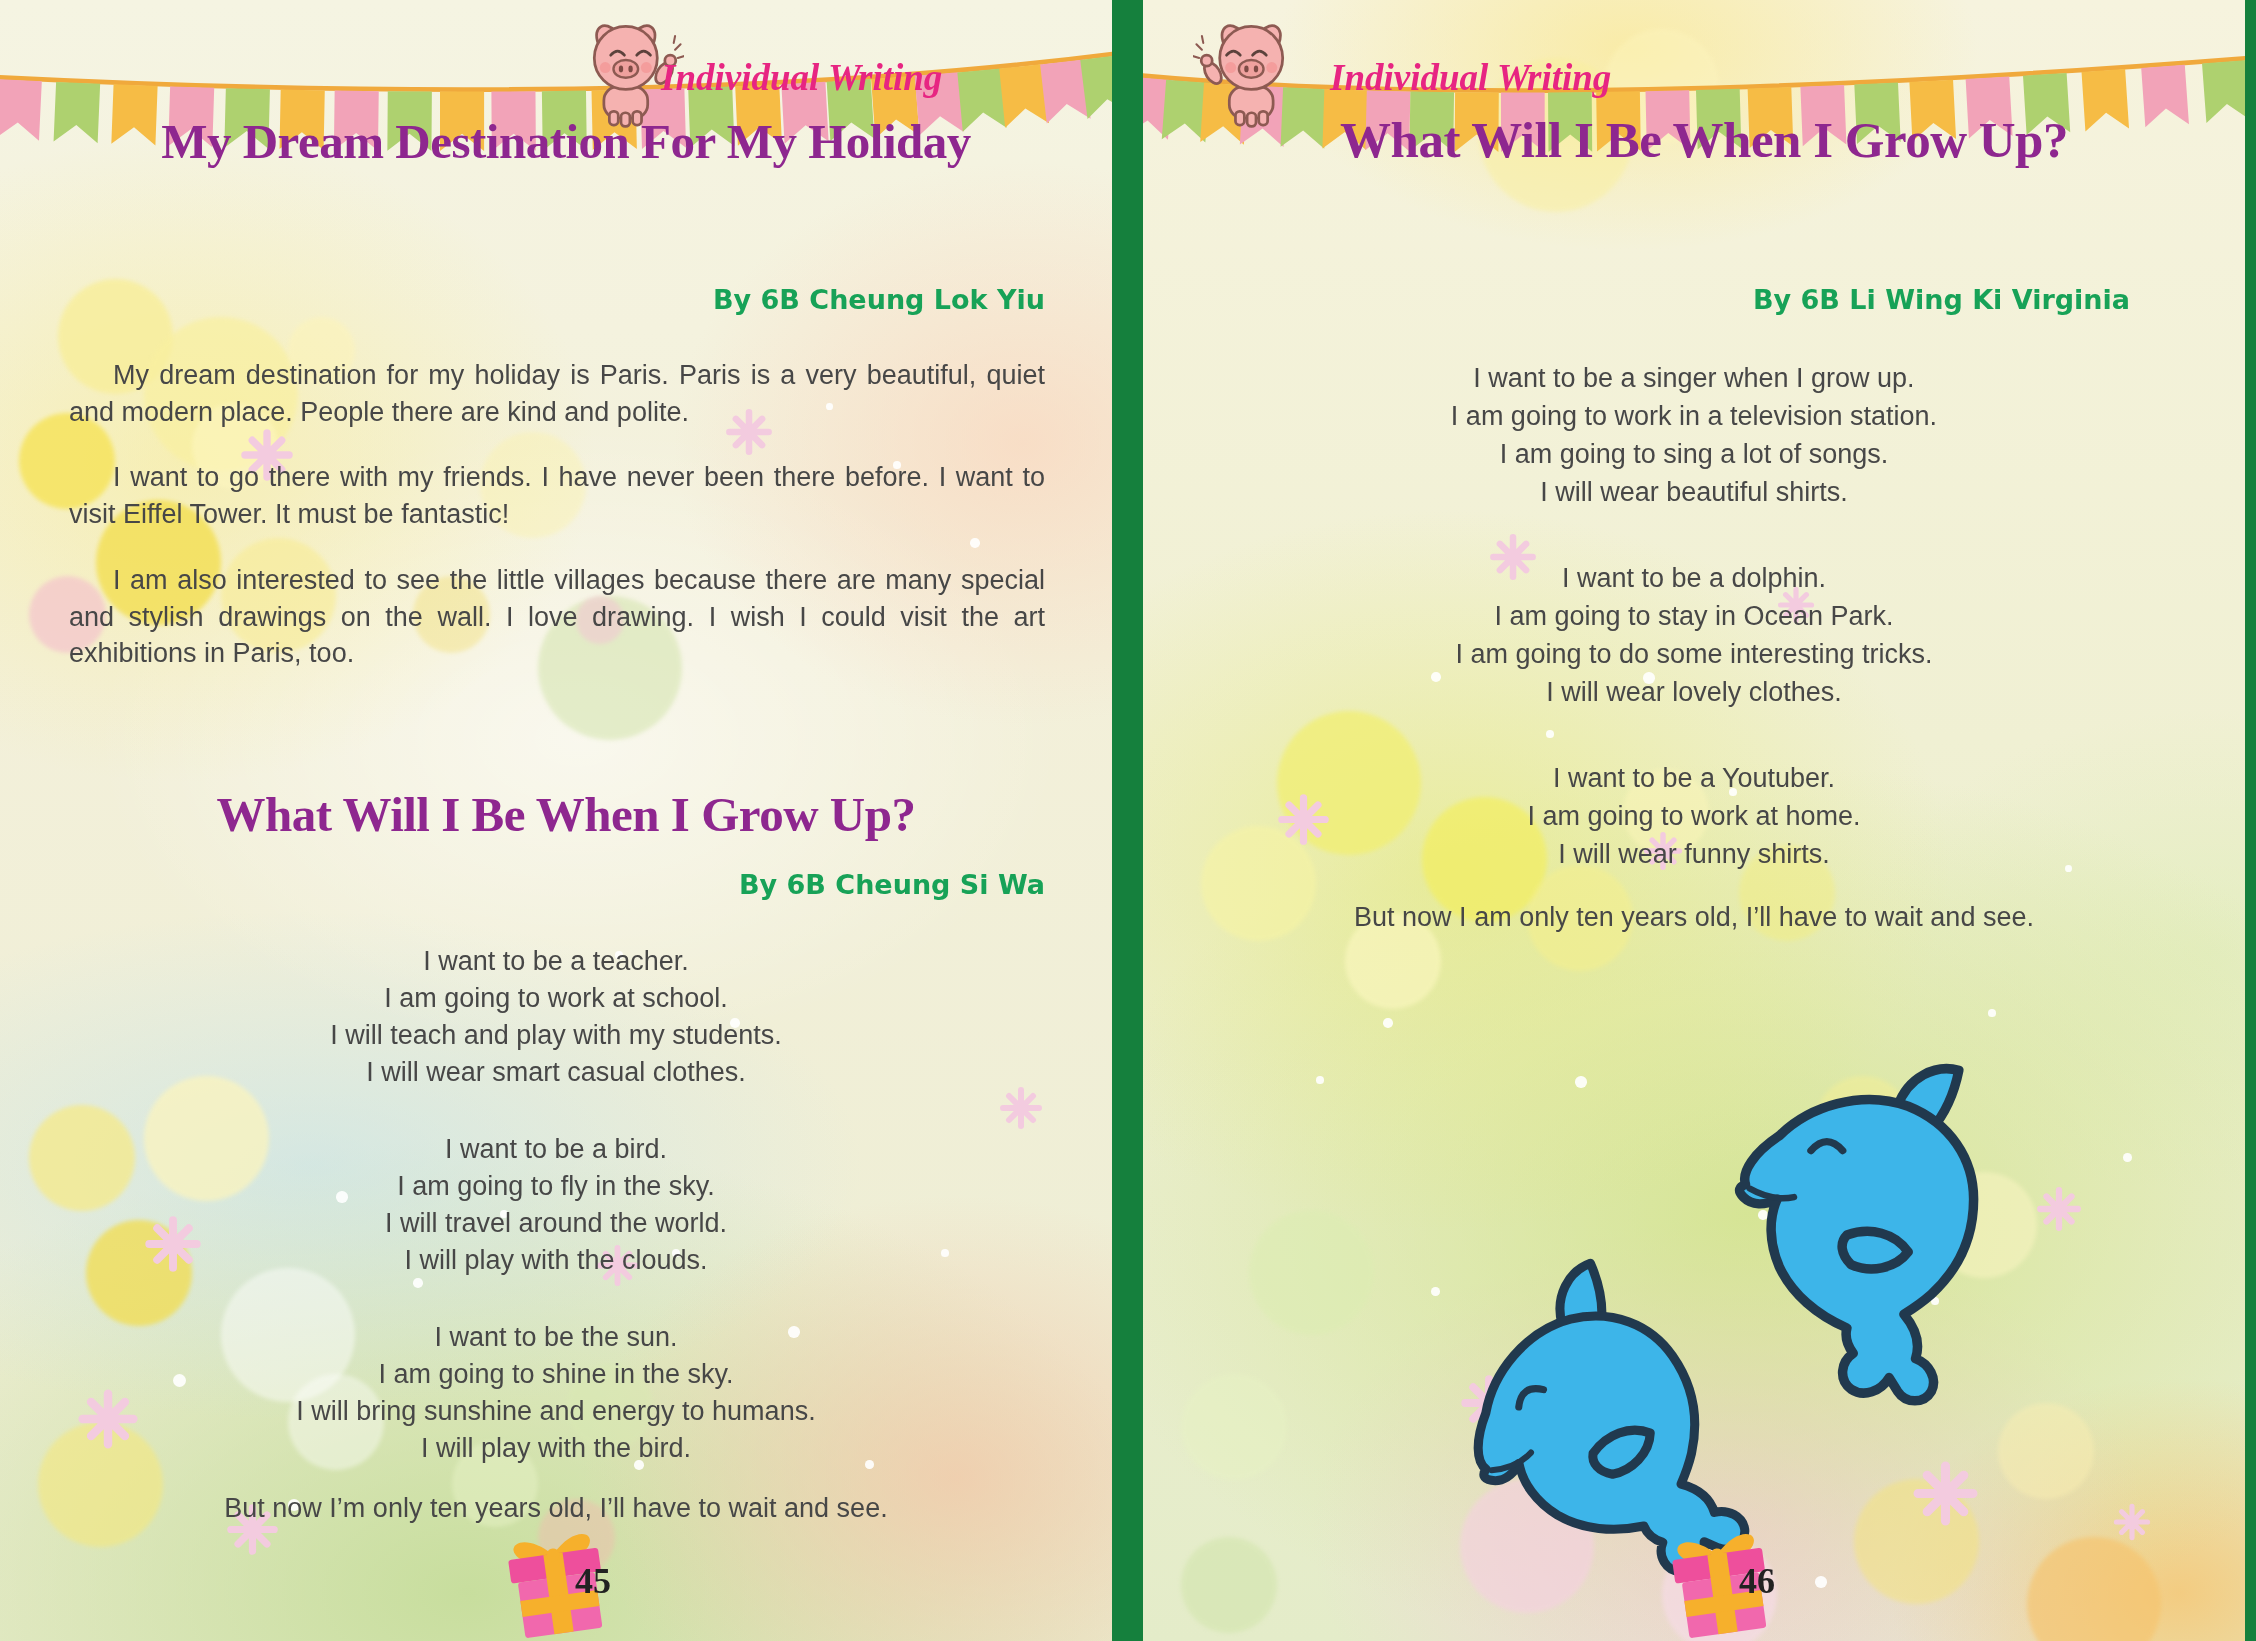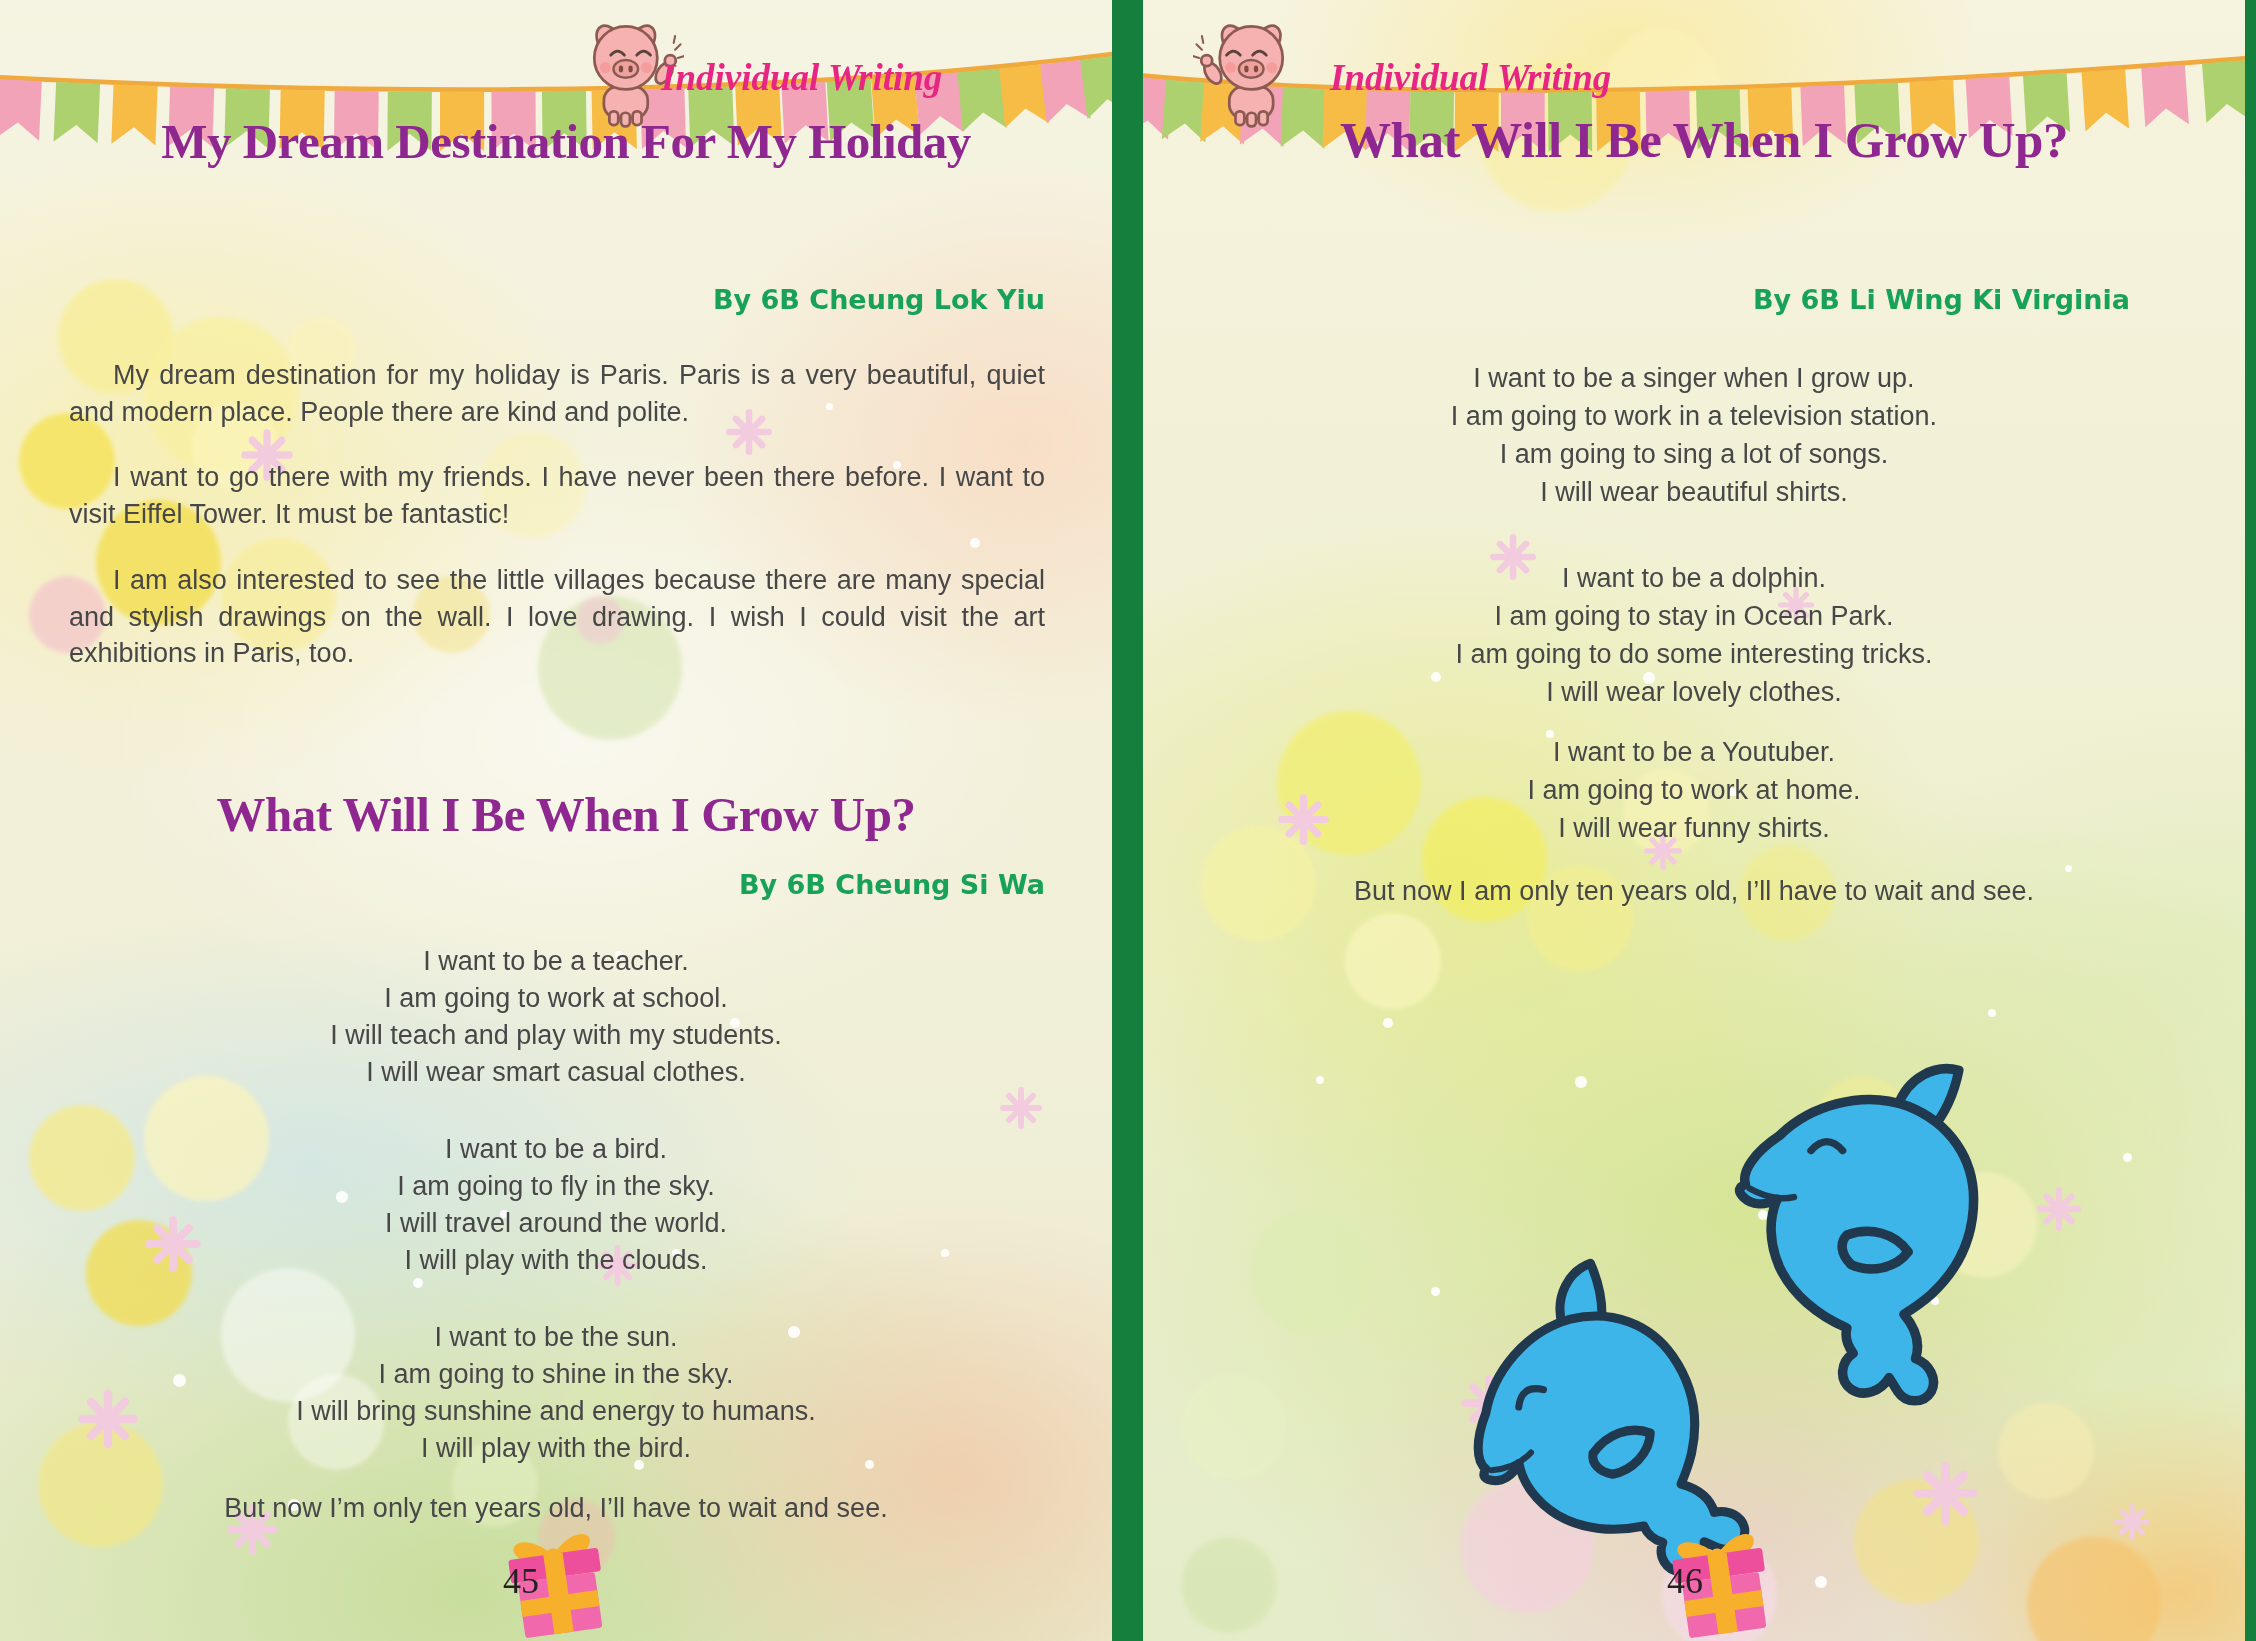--- a/index.html
+++ b/index.html
@@ -43,22 +43,22 @@
     text-indent:44px;margin:0 0 29px 0;font-family:"Liberation Sans",sans-serif;}
   .poem{position:absolute;left:0;right:0;z-index:2;text-align:center;}
   .poem-line{font-size:27px;color:#474747;font-family:"Liberation Sans",sans-serif;}
   .pl38 .poem-line{line-height:37px;}
   .pl40 .poem-line{line-height:38px;}
   .stanza{margin:0 0 42px 0;}
   .closing-line{font-size:27px;color:#474747;margin-top:0;}
   .dolphins{position:absolute;z-index:1;}
   .gift{position:absolute;width:108px;height:124px;z-index:2;}
   .gift svg{position:absolute;inset:0;width:100%;height:100%;}
-  .page-num{position:absolute;left:0;right:0;top:42px;text-align:left;
-    font-family:"Liberation Serif",serif;font-weight:400;font-size:36px;color:#222222;}
+  .page-num{position:absolute;left:0;right:0;top:42px;text-align:right;
+    font-family:"Liberation Serif",serif;font-weight:700;font-size:36px;color:#222222;}
 </style>
 </head>
 <body>
 
 <svg width="0" height="0" style="position:absolute" aria-hidden="true">
   <defs>
     <g id="pig-shape">
       <g fill="#f5b2b0" stroke="#8d5a52" stroke-width="4" stroke-linejoin="round" stroke-linecap="round">
         <path d="M40 42 C 30 16, 50 6, 66 24 L 62 44 Z"></path>
         <path d="M120 42 C 130 16, 110 6, 94 24 L 98 44 Z"></path>
@@ -437,21 +437,21 @@
     <div class="article-title" style="top:111px;font-size:51px;">What Will I Be When I Grow Up?</div>
     <div class="byline" style="top:284px;right:115px;">By 6B Li Wing Ki Virginia</div>
 
     <div class="poem pl40" style="top:359px;">
       <div class="stanza" style="margin-bottom:48px;">
         <div class="poem-line">I want to be a singer when I grow up.</div>
         <div class="poem-line">I am going to work in a television station.</div>
         <div class="poem-line">I am going to sing a lot of songs.</div>
         <div class="poem-line">I will wear beautiful shirts.</div>
       </div>
-      <div class="stanza" style="margin-bottom:22px;">
+      <div class="stanza" style="margin-bottom:48px;">
         <div class="poem-line">I want to be a dolphin.</div>
         <div class="poem-line">I am going to stay in Ocean Park.</div>
         <div class="poem-line">I am going to do some interesting tricks.</div>
         <div class="poem-line">I will wear lovely clothes.</div>
       </div>
       <div class="stanza" style="margin-bottom:25px;">
         <div class="poem-line">I want to be a Youtuber.</div>
         <div class="poem-line">I am going to work at home.</div>
         <div class="poem-line">I will wear funny shirts.</div>
       </div>

